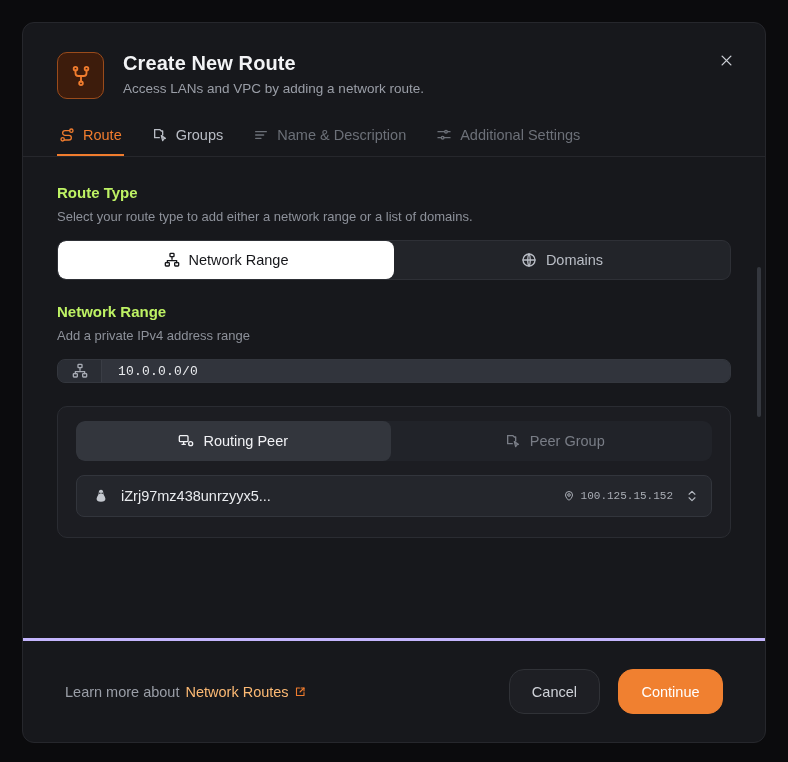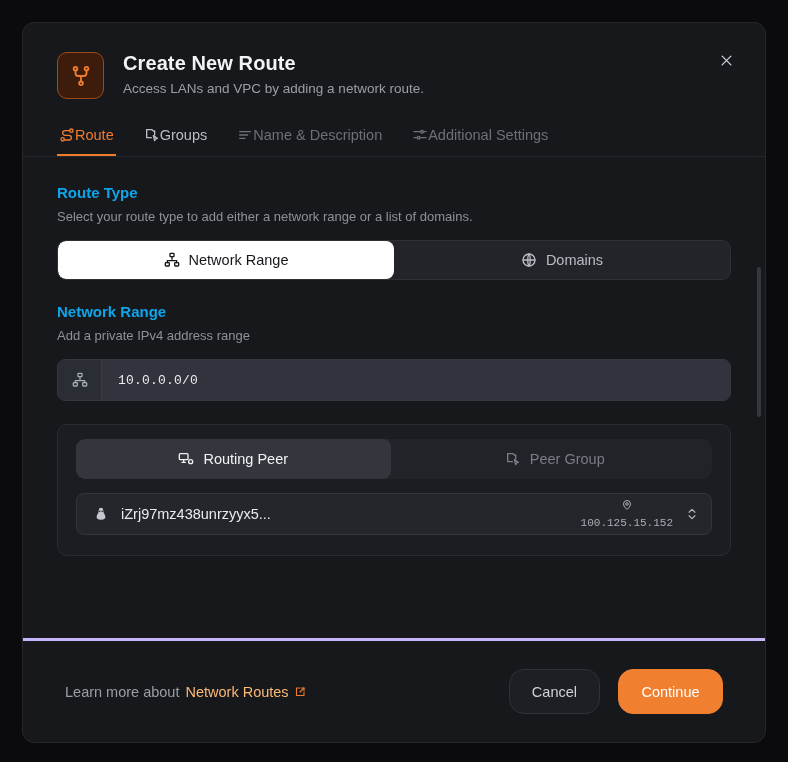--- a/index.html
+++ b/index.html
@@ -58,21 +58,21 @@
 
   
   .tabs {
     display: flex; align-items: flex-end;
     gap: 26px;
     padding: 0 34px;
     margin-top: 22px;
     border-bottom: 1px solid #26272c;
   }
   .tab {
-    display: flex; align-items: center; gap: 0;
+    display: flex; align-items: center; gap: 8px;
     padding: 6px 2px 11px 2px;
     font-size: 14.5px;
     color: #6c7078;
     cursor: pointer;
     border-bottom: 2px solid transparent;
     background: none; white-space: nowrap;
   }
   .tab.active { color: #f07c2e; border-bottom-color: #f07c2e; }
   .tab.active .tab-ico svg { stroke: #f07c2e; }
   .tab-ico { display: flex; align-items: center; }
@@ -81,21 +81,21 @@
   .tab.enabled .tab-ico svg { stroke: #b9bdc5; }
 
   
   .body {
     flex: 1 1 auto;
     padding: 26px 34px 0 34px;
     overflow: hidden;
     position: relative;
   }
   .section-title {
-    font-size: 15px; font-weight: bold; color: #0ea5e9; line-height: 20px;
+    font-size: 15px; font-weight: bold; color: #bef264; line-height: 20px;
   }
   .section-desc {
     font-size: 13px; color: #8d919a; margin-top: 5px; line-height: 18px;
   }
 
   
   .segmented {
     display: flex;
     margin-top: 14px;
     background: #222429;
@@ -120,21 +120,21 @@
     border-radius: 8px;
   }
   .seg.active svg { stroke: #15161a; }
 
   .block { margin-top: 22px; }
 
   
   .input-row {
     display: flex;
     margin-top: 14px;
-    height: 42px;
+    height: 24px;
     border: 1px solid #34373e;
     border-radius: 8px;
     background: #2a2d34;
     overflow: hidden;
   }
   .input-prefix {
     width: 44px; flex: 0 0 44px;
     display: flex; align-items: center; justify-content: center;
     background: #2a2d34;
     border-right: 1px solid #3a3d45;
@@ -200,21 +200,20 @@
     font-size: 14.5px;
     color: #e9ebee;
     flex: 1 1 auto;
     white-space: nowrap; overflow: hidden;
   }
   .peer-ip {
     display: flex; align-items: center; gap: 6px;
     font-family: "Liberation Mono", monospace;
     font-size: 11px; color: #a9adb5;
     margin-right: 12px;
-    flex-direction: column;
   }
   .peer-ip svg { display: block; stroke: #a9adb5; }
   .chev-updown { display: flex; align-items: center; }
   .chev-updown svg { display: block; stroke: #b4b8c0; }
 
   
   .scroll-hint {
     position: absolute;
     right: 4px; top: 110px;
     width: 4px; height: 150px;

